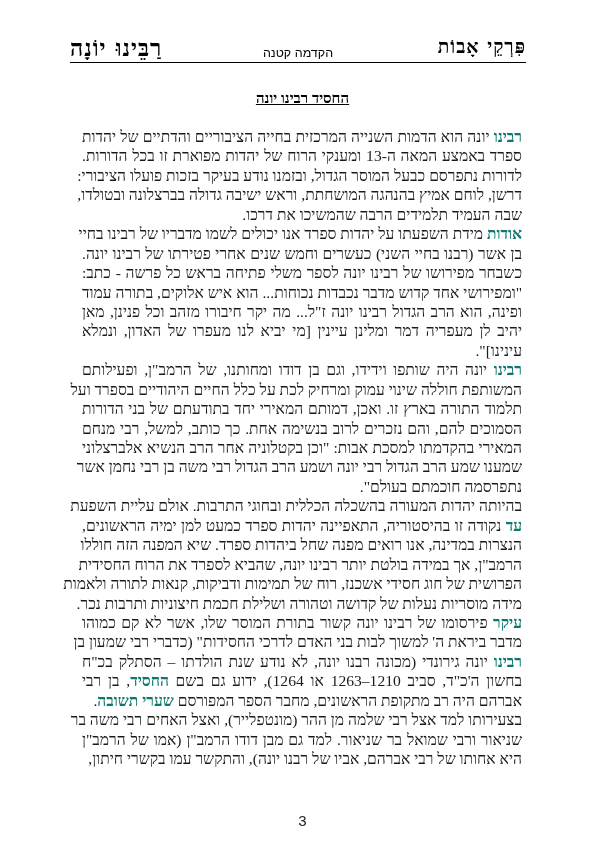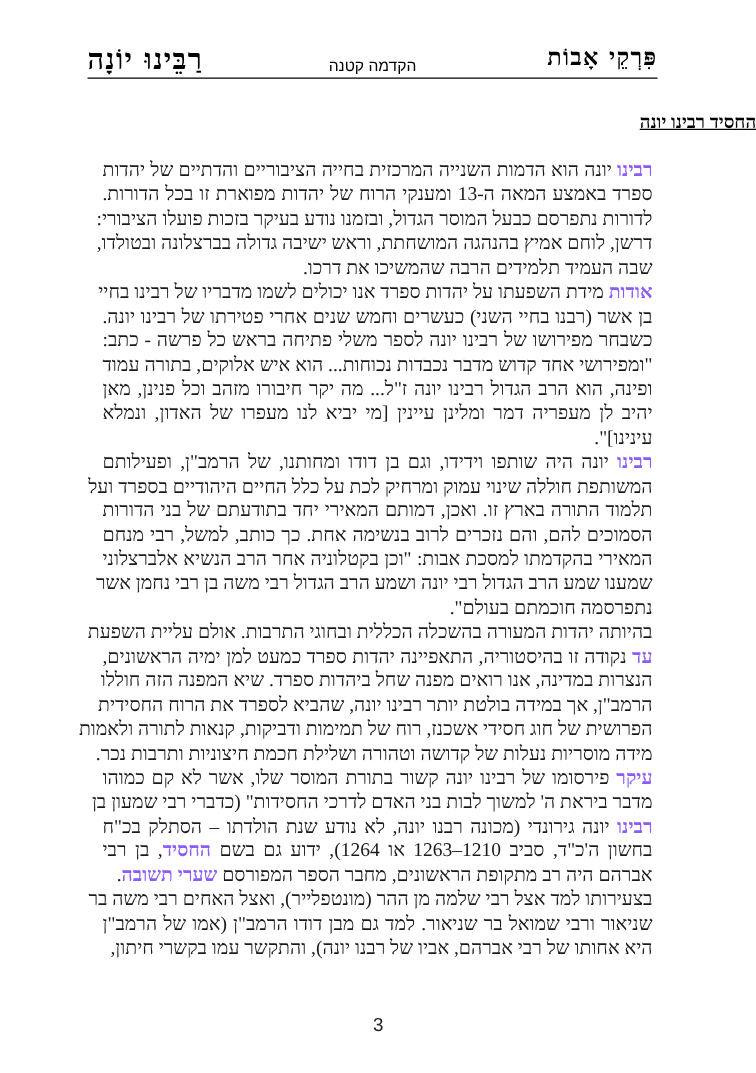--- a/index.html
+++ b/index.html
@@ -54,20 +54,21 @@
       font-size: 23px;
       letter-spacing: 1px;
       line-height: 28px;
       color: #000;
     }
     .section-title {
       position: absolute;
       left: 0;
       width: 605px;
       top: 90px;
+      text-align: center;
       direction: rtl;
       font-weight: bold;
       font-size: 15px;
       text-decoration: underline;
       color: #000;
     }
     .body-text {
       position: absolute;
       left: 82px;
       top: 127px;
@@ -83,21 +84,21 @@
       text-align-last: justify;
       white-space: nowrap;
       height: 19.45px;
       overflow: visible;
     }
     .line.last {
       text-align-last: right;
     }
     .line b {
       font-weight: bold;
-      color: #8b5cf6;
+      color: #0f766e;
     }
     .page-number {
       position: absolute;
       left: 0;
       width: 605px;
       top: 812px;
       text-align: center;
       font-family: "Liberation Sans", "DejaVu Sans", sans-serif;
       font-size: 15px;
       color: #222;

